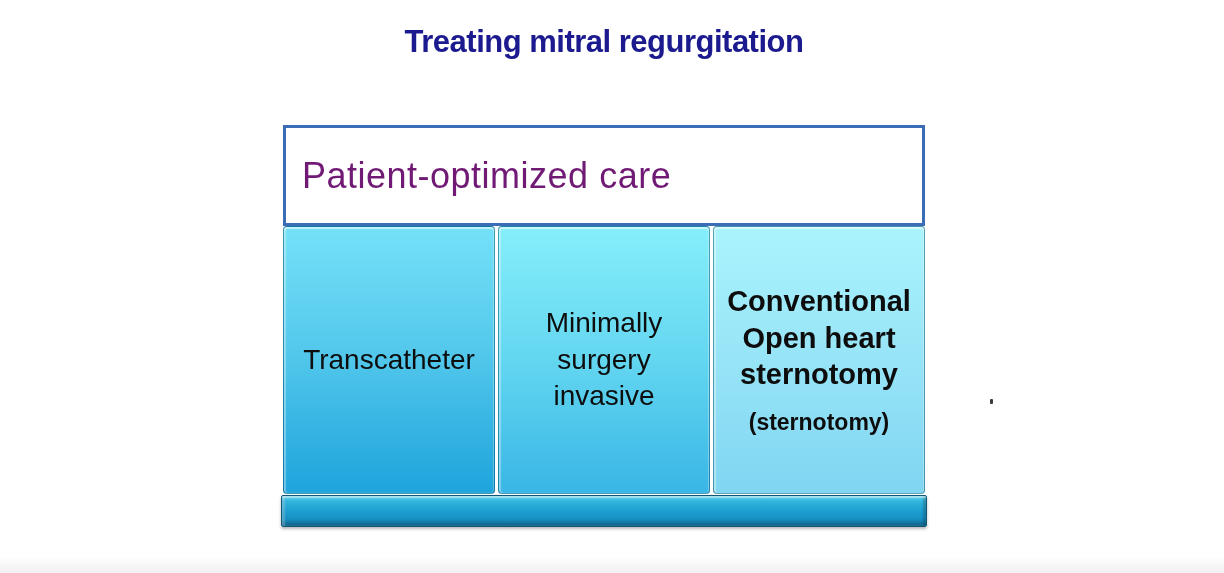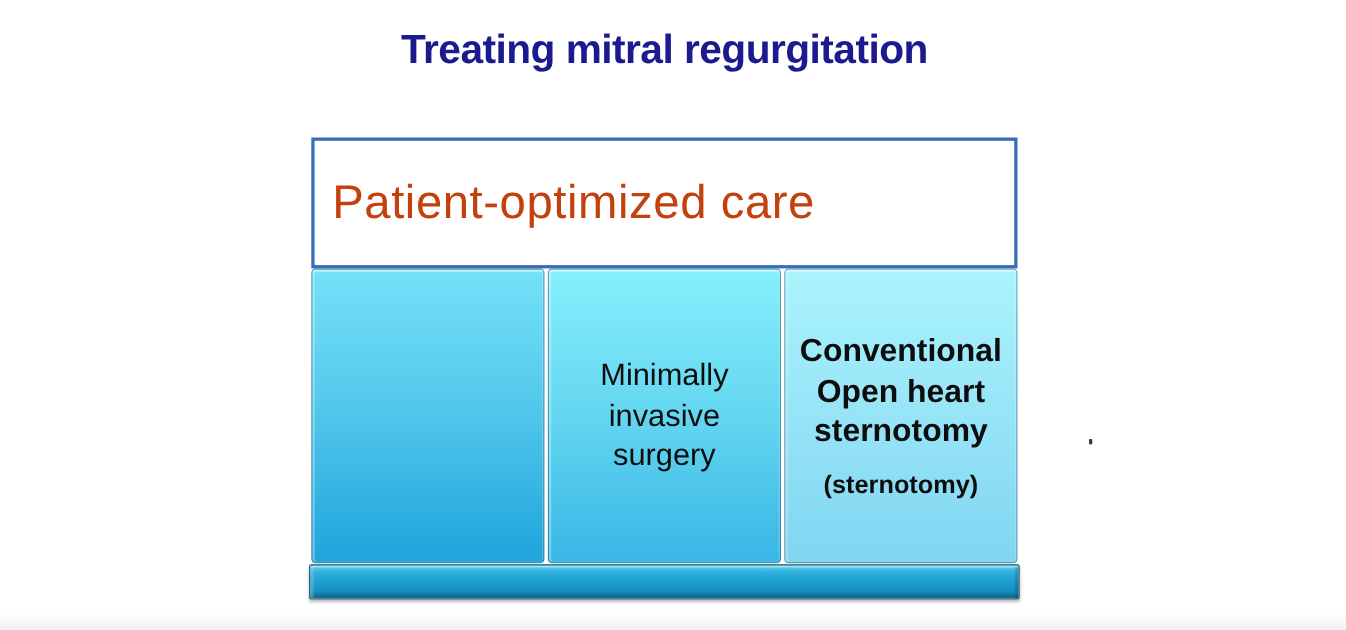--- a/index.html
+++ b/index.html
@@ -8,30 +8,30 @@
     background:#ffffff;
     font-family:"Liberation Sans",sans-serif;
     overflow:hidden;
   }
   .stage{
     position:relative;width:1224px;height:573px;background:#ffffff;overflow:hidden;
   }
   .slide-title{
     position:absolute;top:24px;left:283px;width:642px;
     text-align:center;
-    font-size:37px;font-weight:bold;letter-spacing:-0.5px;
+    font-size:31px;font-weight:bold;letter-spacing:-0.5px;
     color:#1b1a8e;
   }
   .diagram{position:absolute;left:283px;top:125px;width:642px;}
   .root-box{
-    box-sizing:border-box;height:119px;width:642px;
+    box-sizing:border-box;height:101px;width:642px;
     background:#ffffff;border:3px solid #3a6db5;
     display:flex;align-items:center;
     padding-left:16px;
-    font-size:43px;color:#c2410c;letter-spacing:0.5px;
+    font-size:36px;color:#701a75;letter-spacing:0.5px;
   }
   .children-row{display:flex;gap:3px;height:268px;}
   .child-box{
     position:relative;flex:1;box-sizing:border-box;
     border-radius:4px;
     border:1px solid rgba(8,78,110,0.5);
     display:flex;flex-direction:column;align-items:center;justify-content:center;
     text-align:center;color:#0d0d0d;
     font-size:28px;line-height:1.32;
     box-shadow:inset 0 2px 1px rgba(255,255,255,0.55),
@@ -72,26 +72,27 @@
 
   <div class="diagram">
 
     <div class="root-box">
       <span>Patient-optimized care</span>
     </div>
 
     <div class="children-row">
 
       <div class="child-box child-1">
+        <span class="child-line">Transcatheter</span>
       </div>
 
       <div class="child-box child-2">
         <span class="child-line">Minimally</span>
+        <span class="child-line">surgery</span>
         <span class="child-line">invasive</span>
-        <span class="child-line">surgery</span>
       </div>
 
       <div class="child-box child-3">
         <span class="child-line">Conventional</span>
         <span class="child-line">Open heart</span>
         <span class="child-line">sternotomy</span>
         <span class="child-note">(sternotomy)</span>
       </div>
 
     </div>

